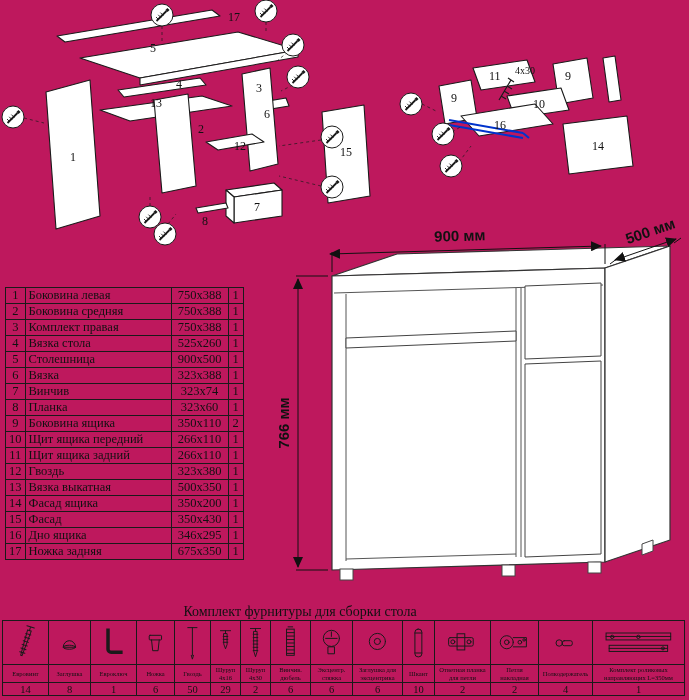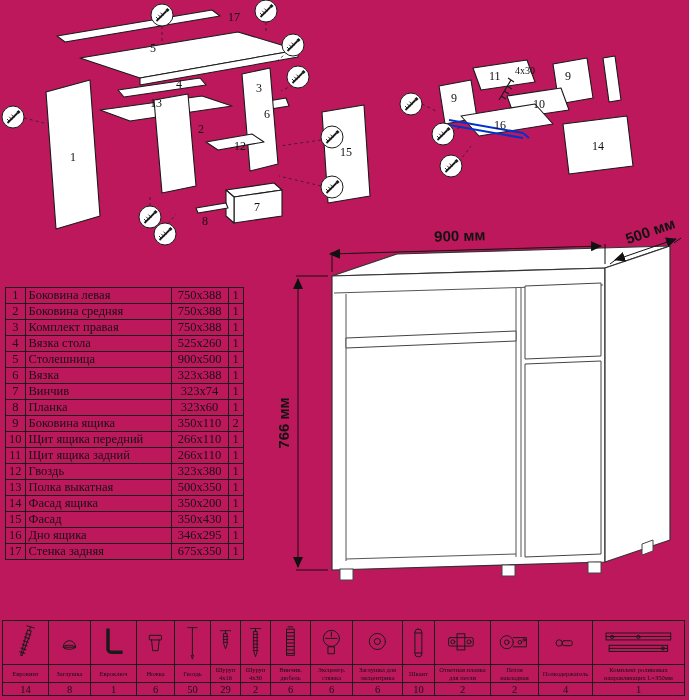--- a/index.html
+++ b/index.html
@@ -241,21 +241,21 @@
           <td>1</td>
         </tr>
         <tr>
           <td>12</td>
           <td>Гвоздь</td>
           <td>323x380</td>
           <td>1</td>
         </tr>
         <tr>
           <td>13</td>
-          <td>Полка выкатная</td>
+          <td>Вязка выкатная</td>
           <td>500x350</td>
           <td>1</td>
         </tr>
         <tr>
           <td>14</td>
           <td>Фасад ящика</td>
           <td>350x200</td>
           <td>1</td>
         </tr>
         <tr>
@@ -265,27 +265,28 @@
           <td>1</td>
         </tr>
         <tr>
           <td>16</td>
           <td>Дно ящика</td>
           <td>346x295</td>
           <td>1</td>
         </tr>
         <tr>
           <td>17</td>
-          <td>Стенка задняя</td>
+          <td>Ножка задняя</td>
           <td>675x350</td>
           <td>1</td>
         </tr>
       </tbody>
   </table>
 
+  <div class="hw-title">Комплект фурнитуры для сборки стола</div>
   <table class="hw-table">
     <colgroup>
         <col style="width: 46px;">
         <col style="width: 42px;">
         <col style="width: 46px;">
         <col style="width: 38px;">
         <col style="width: 36px;">
         <col style="width: 30px;">
         <col style="width: 30px;">
         <col style="width: 40px;">

